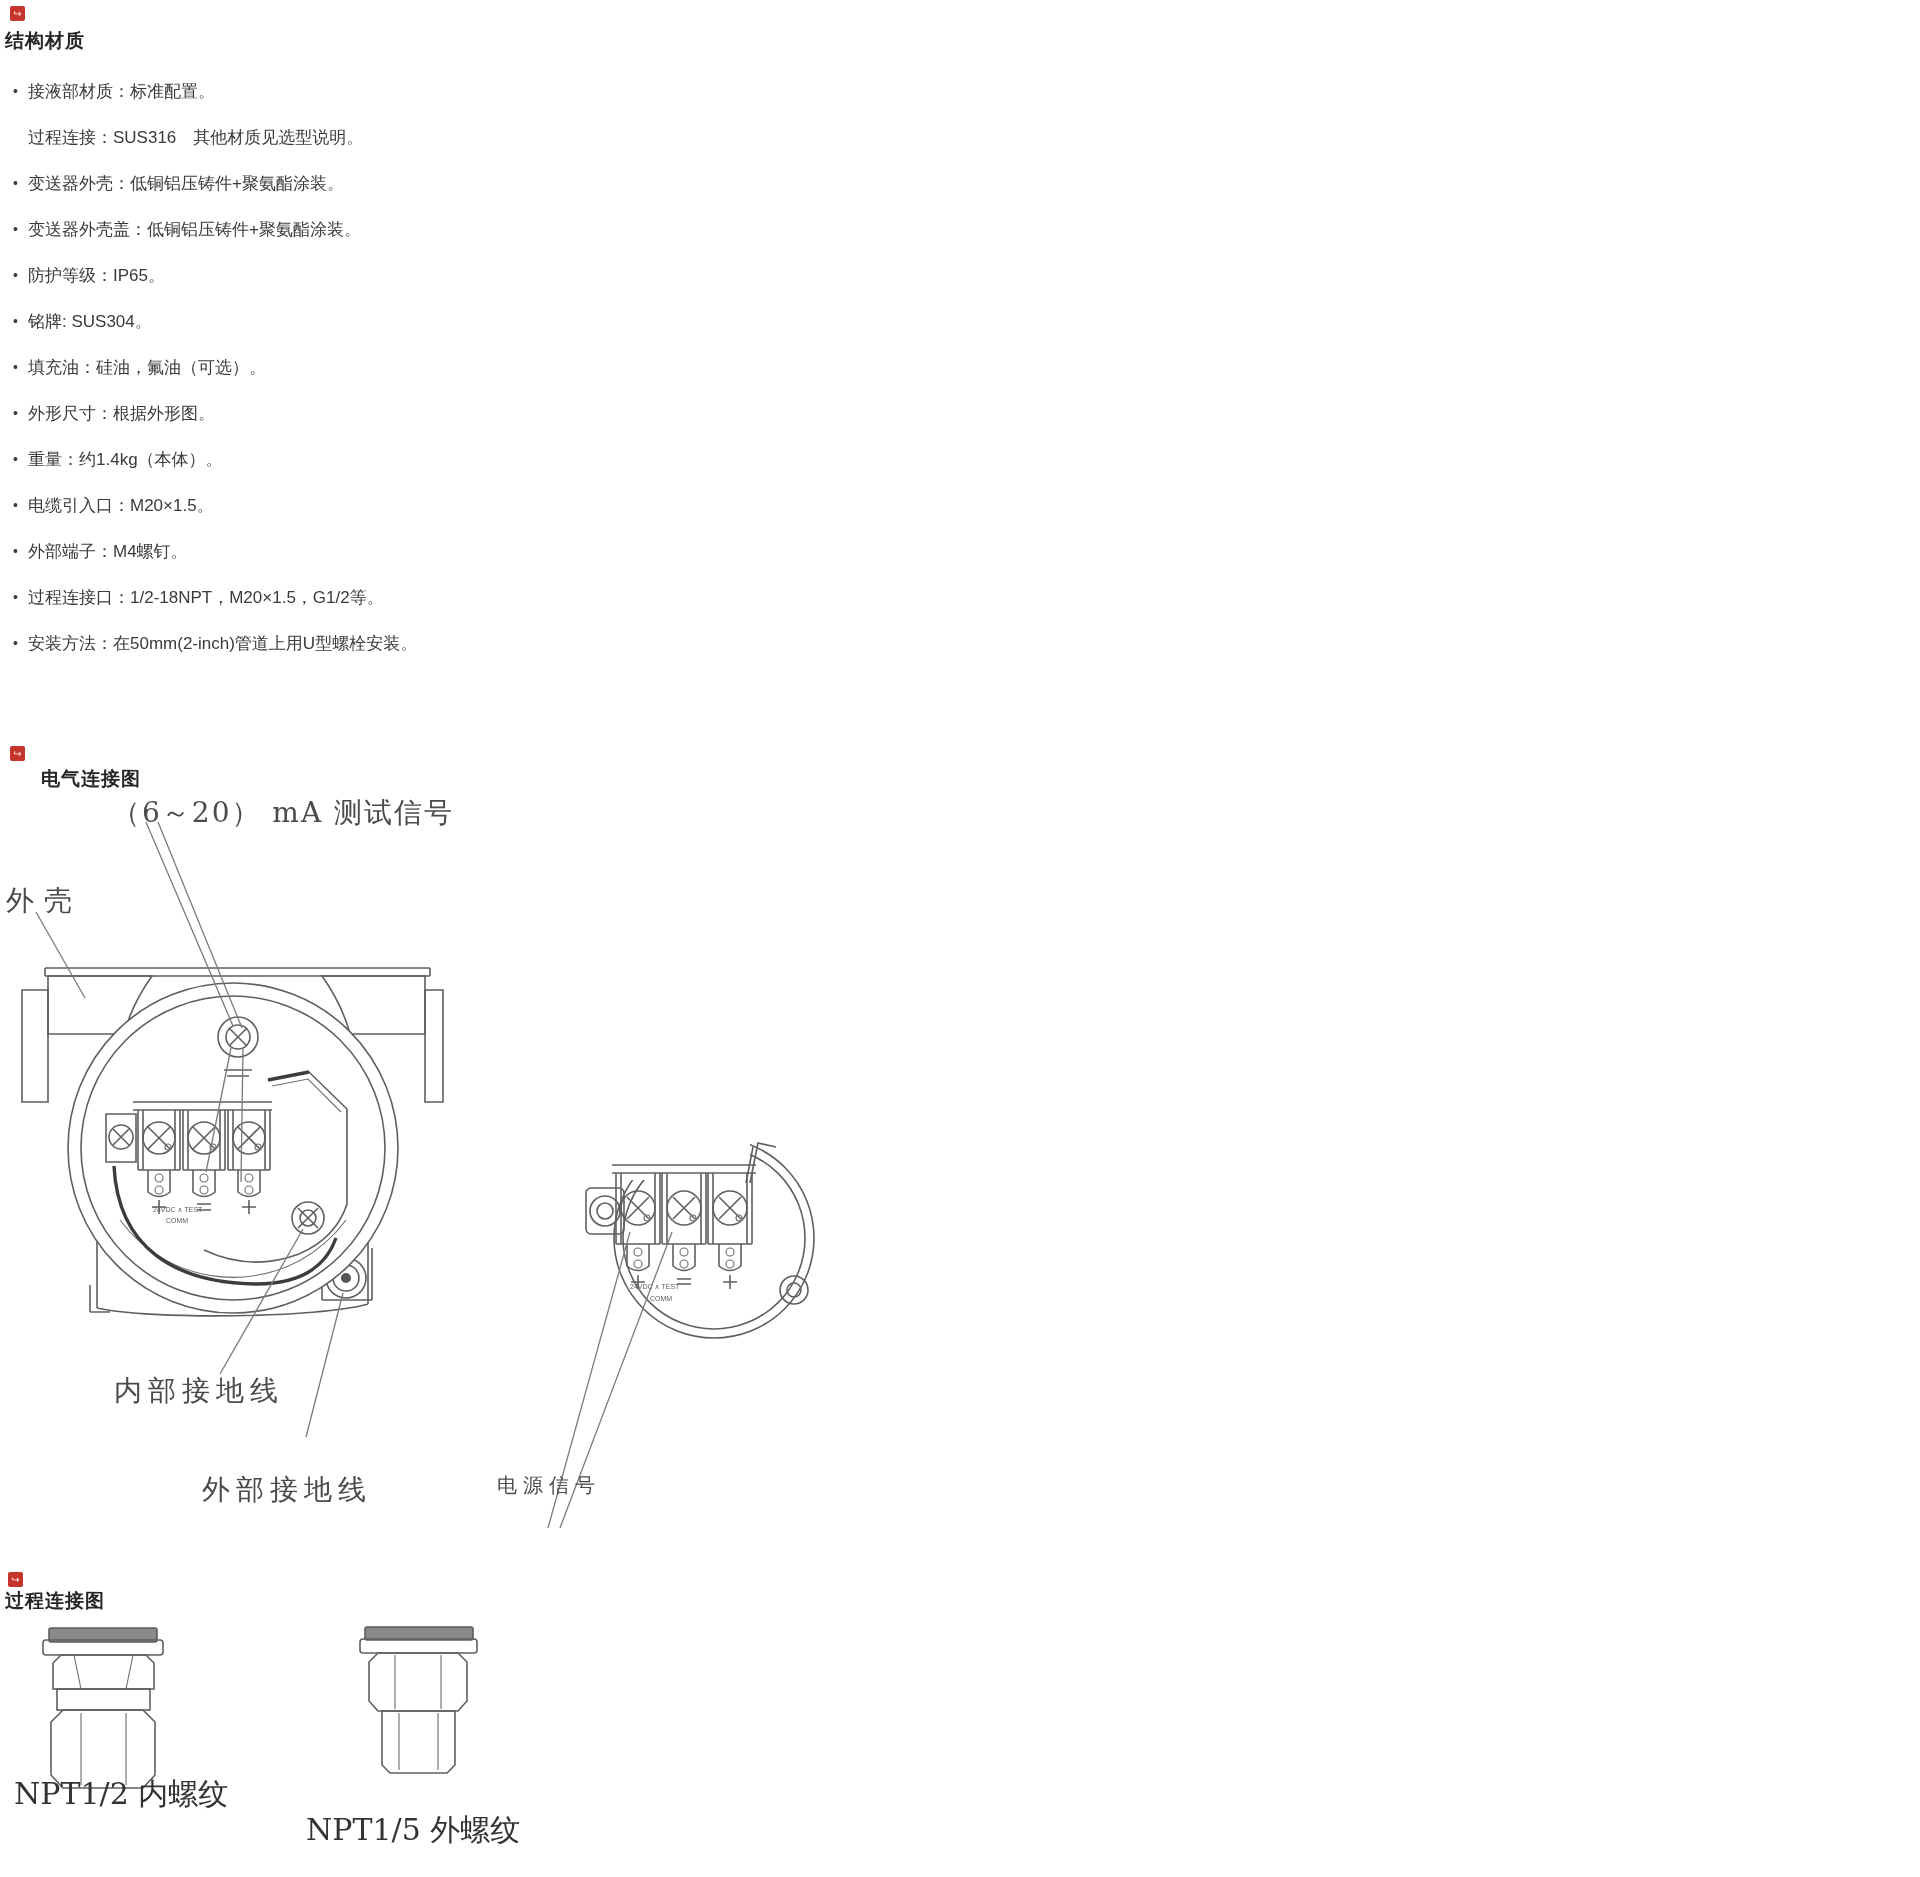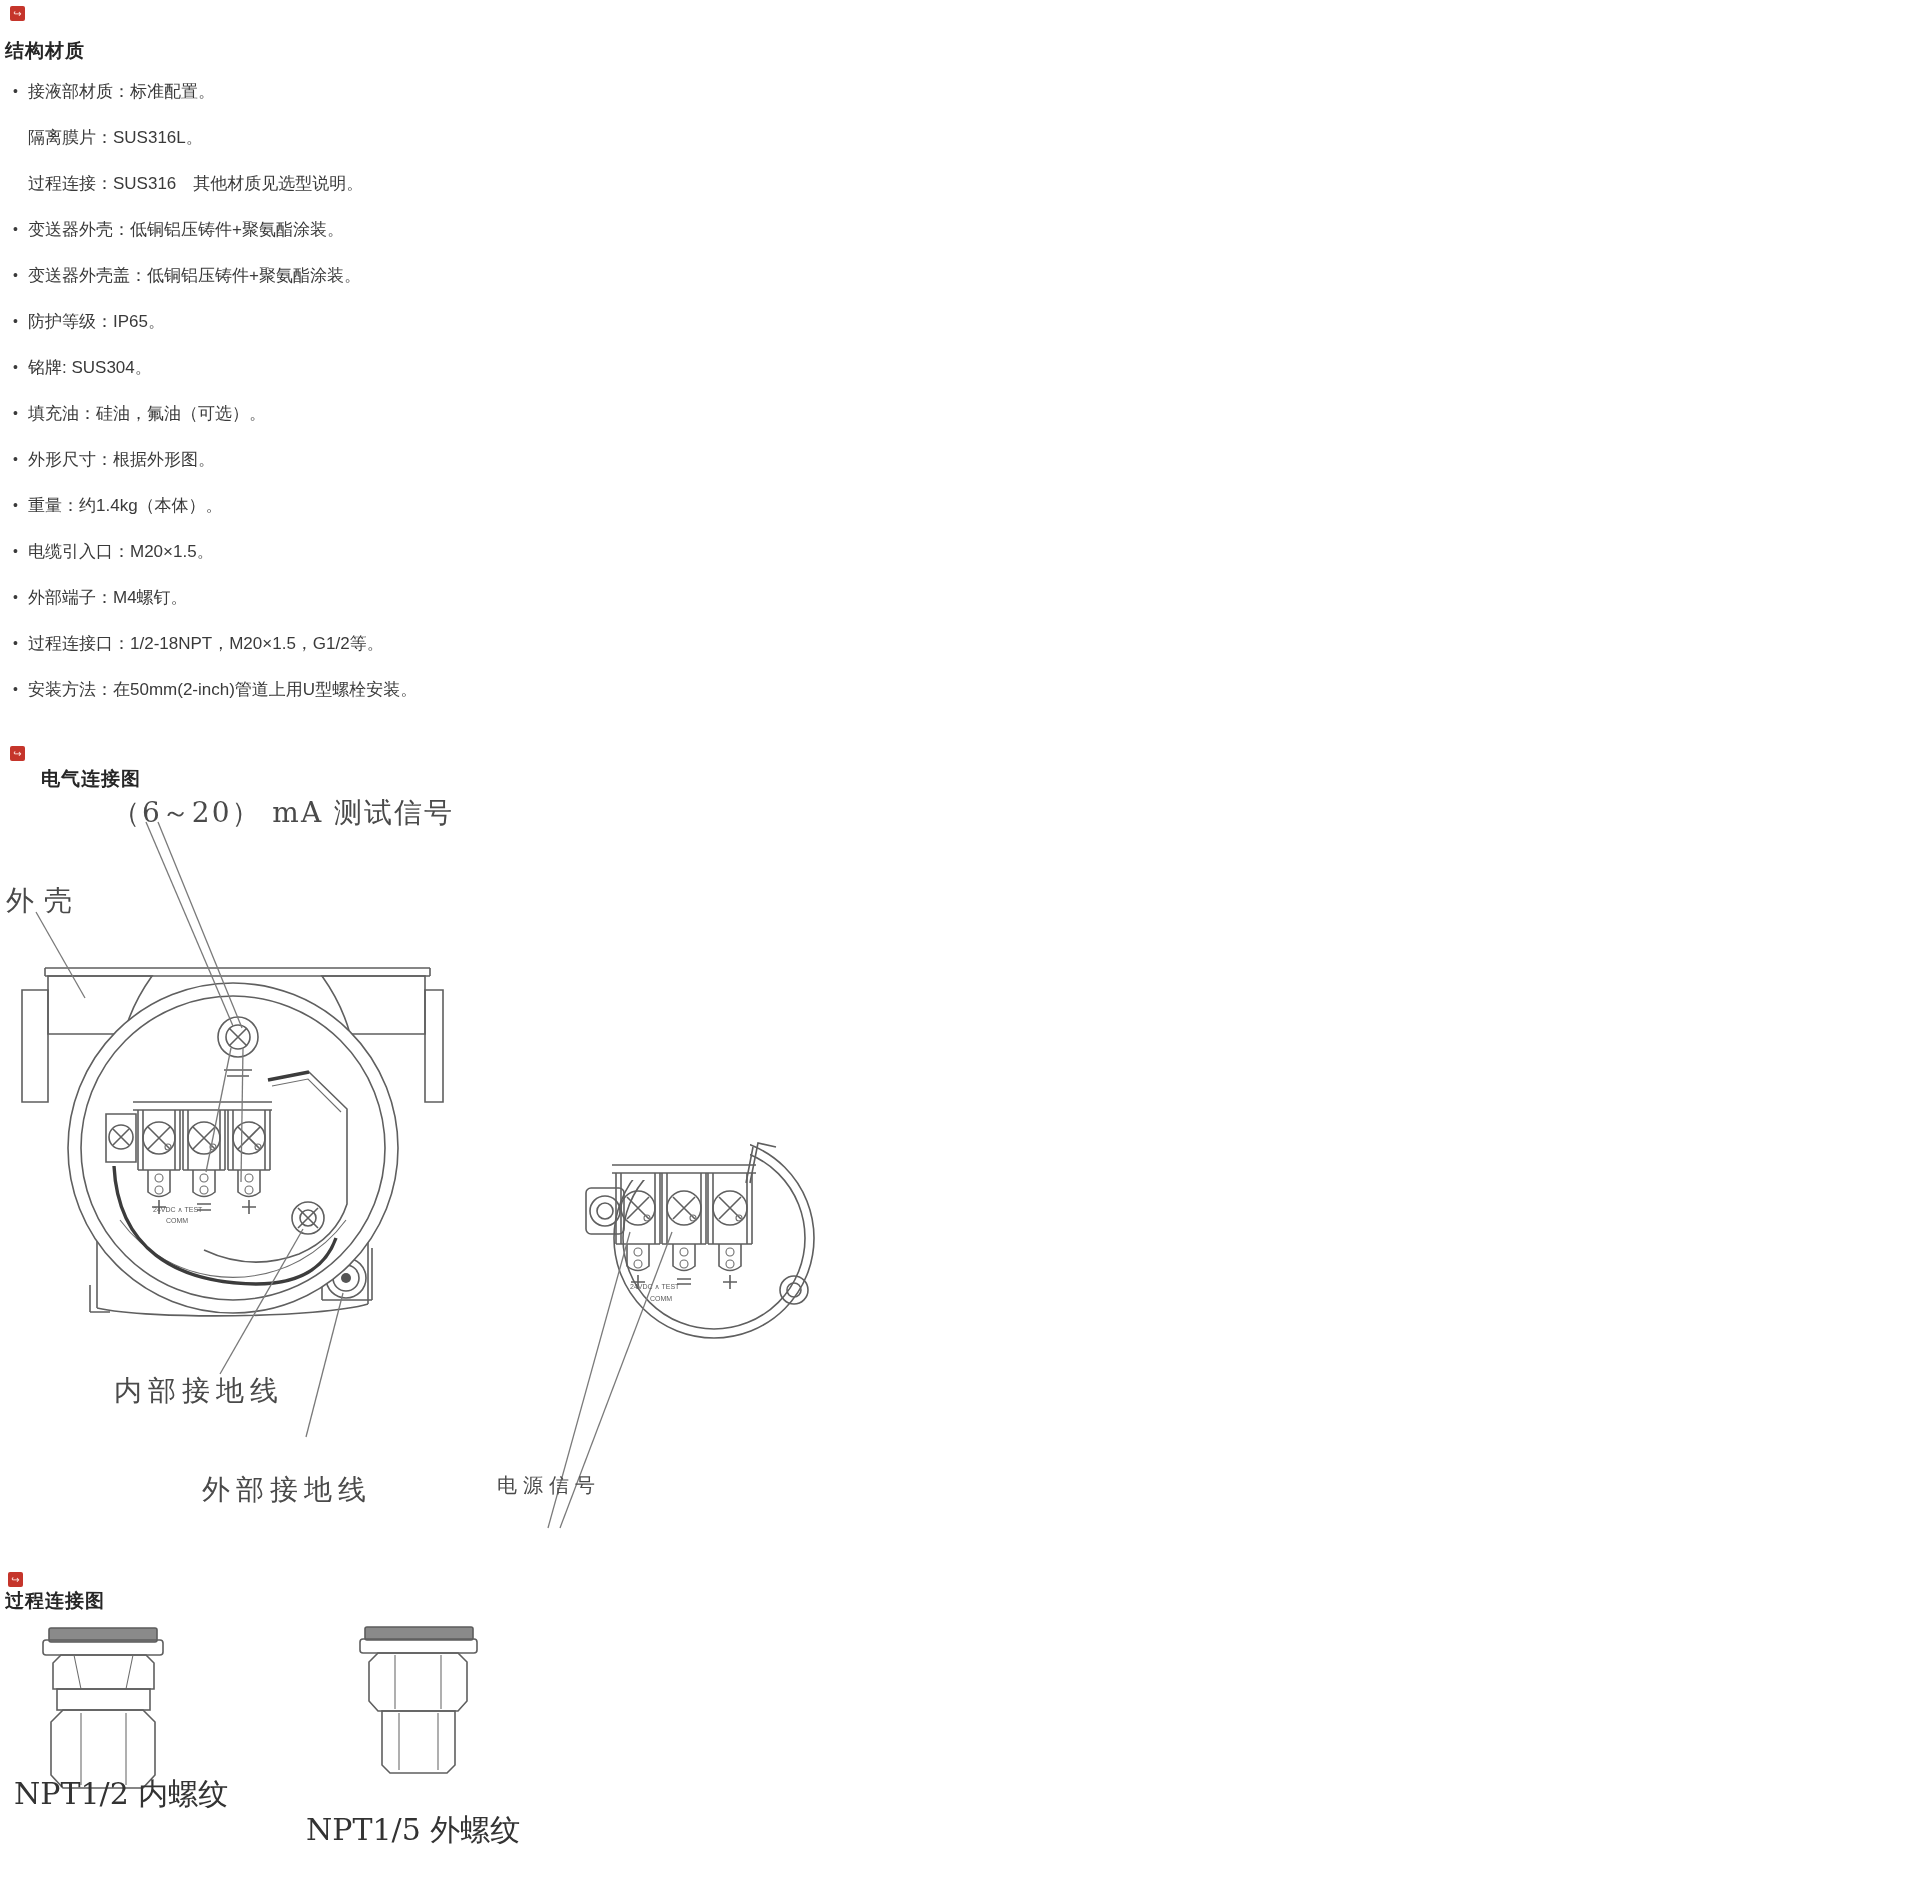--- a/index.html
+++ b/index.html
@@ -43,25 +43,24 @@
   .ln .dk{fill:#555555;stroke:none;}
   .ln .cap{fill:#8a8a8a;stroke:#5c5c5c;}
   .ln .lead{stroke:#7a7a7a;stroke-width:1.3;}
 </style>
 </head>
 <body>
 
 <div id="page">
 
   <div class="marker" style="left:10px;top:6px;">↪</div>
-  <div class="sec-title" style="top:38px;">结构材质</div>
+  <div class="sec-title" style="top:28px;">结构材质</div>
 
   <div class="mat-list">
     <div class="mat-row"><span class="b">•</span><span>接液部材质：标准配置。</span></div>
-    <div class="mat-row"><span class="b"></span><span>隔离膜片：SUS316L。</span></div>
     <div class="mat-row"><span class="b"></span><span>过程连接：SUS316　其他材质见选型说明。</span></div>
     <div class="mat-row"><span class="b">•</span><span>变送器外壳：低铜铝压铸件+聚氨酯涂装。</span></div>
     <div class="mat-row"><span class="b">•</span><span>变送器外壳盖：低铜铝压铸件+聚氨酯涂装。</span></div>
     <div class="mat-row"><span class="b">•</span><span>防护等级：IP65。</span></div>
     <div class="mat-row"><span class="b">•</span><span>铭牌: SUS304。</span></div>
     <div class="mat-row"><span class="b">•</span><span>填充油：硅油，氟油（可选）。</span></div>
     <div class="mat-row"><span class="b">•</span><span>外形尺寸：根据外形图。</span></div>
     <div class="mat-row"><span class="b">•</span><span>重量：约1.4kg（本体）。</span></div>
     <div class="mat-row"><span class="b">•</span><span>电缆引入口：M20×1.5。</span></div>
     <div class="mat-row"><span class="b">•</span><span>外部端子：M4螺钉。</span></div>

